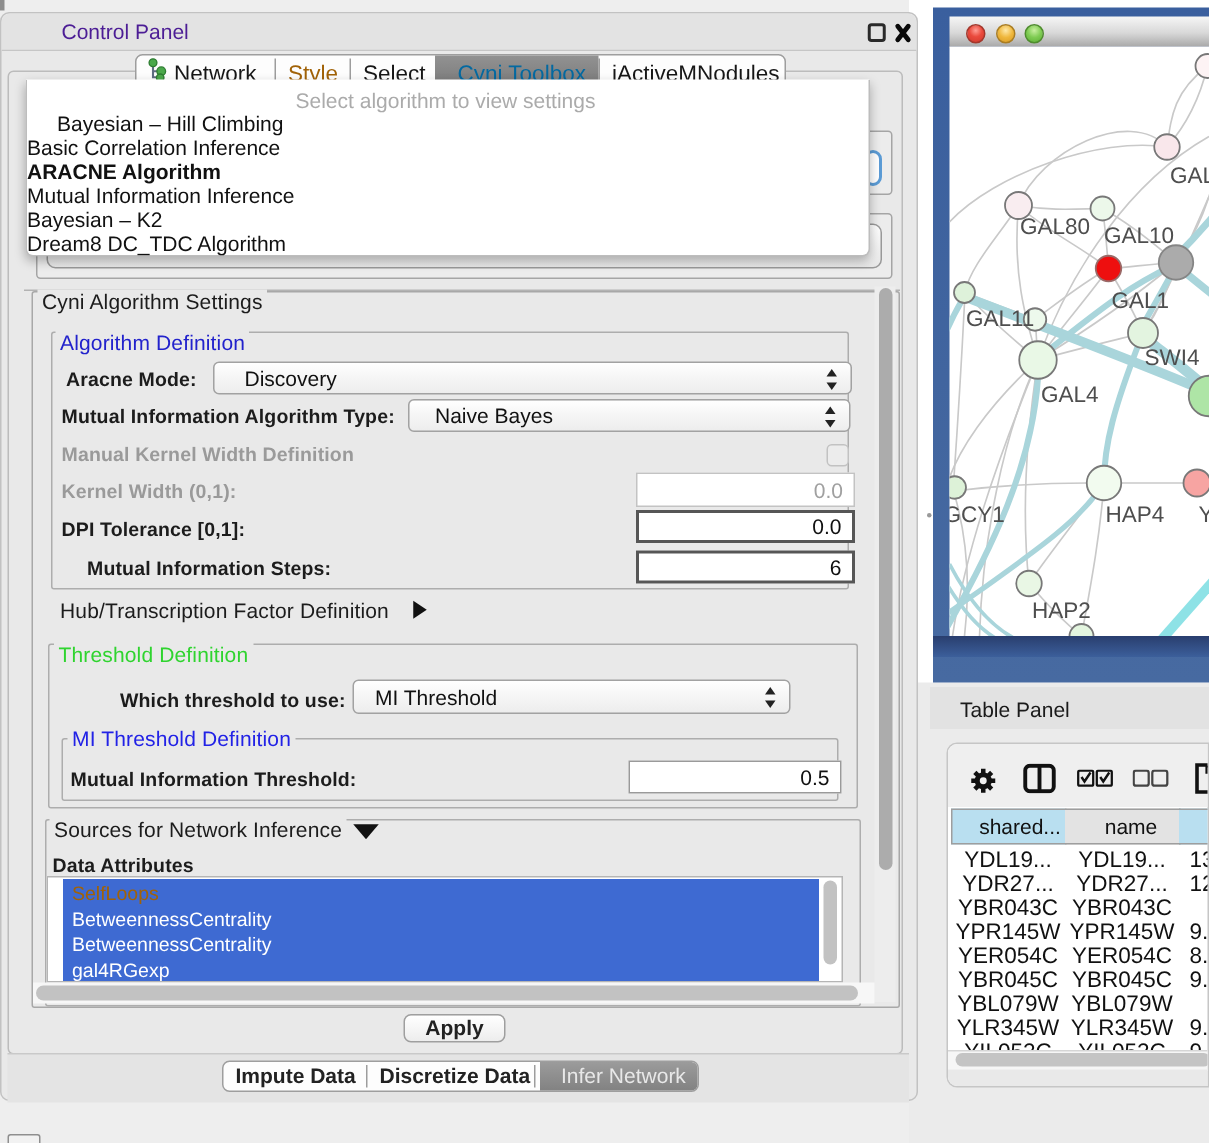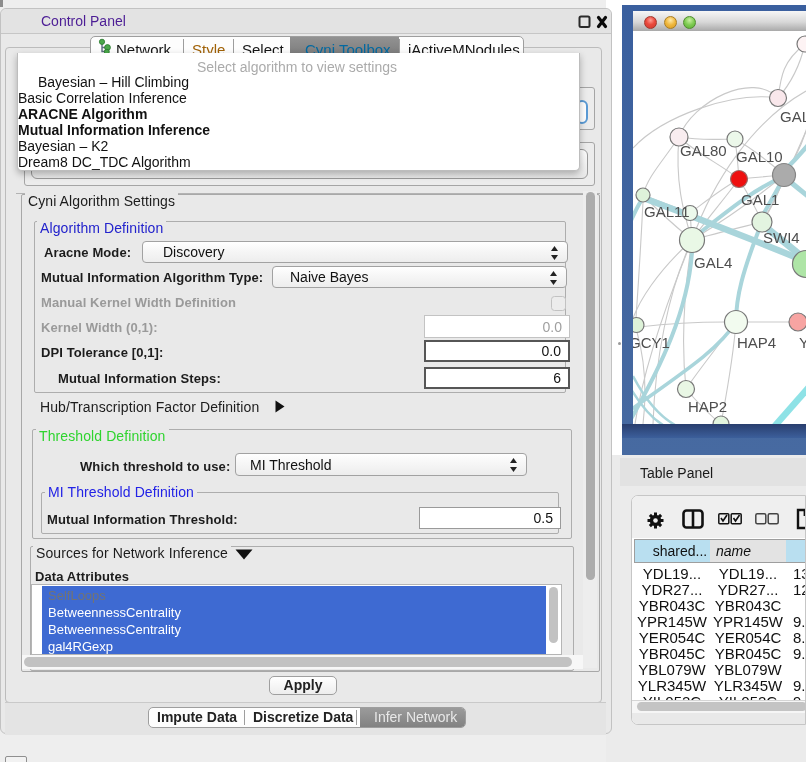--- a/index.html
+++ b/index.html
@@ -132,21 +132,21 @@
 <div class="gbox" style="left:30px;top:546px;width:542px;height:123px;border-color:#adadad;"></div>
 <div class="gtitle" style="left:33px;top:545px;color:#1c1c1c;">Sources for Network Inference</div>
 <svg class="abs" style="left:235px;top:549px;" width="18" height="11" viewBox="0 0 18 11">
     <path d="M0.5 0.5 L17.5 0.5 L9 10.5 Z" fill="#111"></path>
   </svg>
 
 <div class="lbl" style="left:35px;top:569px;">Data Attributes</div>
 
 <div class="abs" style="left:31px;top:584px;width:531px;height:71px;background:#ffffff;border:1px solid #b5b5b5;box-sizing:border-box;"></div>
 <div class="abs" style="left:42px;top:586px;width:504px;height:68px;background:#3e6ad2;"></div>
-<div class="abs" style="left:48px;top:588px;font-size:13px;color:#737373;">SelfLoops</div>
+<div class="abs" style="left:48px;top:588px;font-size:13px;color:#a16207;">SelfLoops</div>
 <div class="abs" style="left:48px;top:605px;font-size:13px;color:#fff;">BetweennessCentrality</div>
 <div class="abs" style="left:48px;top:622px;font-size:13px;color:#fff;">BetweennessCentrality</div>
 <div class="abs" style="left:48px;top:639px;font-size:13px;color:#fff;text-align:center;">gal4RGexp</div>
 <div class="abs" style="left:549px;top:587px;width:9px;height:56px;background:#c2c2c2;border-radius:5px;"></div>
 
 <div class="abs" style="left:22px;top:655px;width:561px;height:14px;background:#f7f7f7;"></div>
 <div class="abs" style="left:24px;top:657px;width:548px;height:10px;background:#c2c2c2;border-radius:5px;"></div>
 
 <div class="abs" style="left:269px;top:676px;width:68px;height:19px;background:linear-gradient(#ffffff,#ededed);border:1px solid #9f9f9f;border-radius:5px;box-sizing:border-box;text-align:center;font-size:14px;font-weight:bold;color:#222;line-height:17px;">Apply</div>
 
@@ -157,21 +157,21 @@
 <div class="abs" style="left:360px;top:708px;width:105px;height:19px;background:linear-gradient(#9b9b9b,#828282);border-radius:0 4px 4px 0;"></div>
 <div class="abs" style="left:157px;top:709px;font-size:14px;font-weight:bold;color:#222;">Impute Data</div>
 <div class="abs" style="left:253px;top:709px;font-size:14px;font-weight:bold;color:#222;">Discretize Data</div>
 <div class="abs" style="left:374px;top:709px;font-size:14px;color:#e8e8e8;">Infer Network</div>
 
 <div class="abs" style="left:17px;top:53px;width:563px;height:118px;background:#ffffff;border:1px solid #bdbdbd;border-radius:0 0 5px 5px;box-shadow:0 3px 7px rgba(0,0,0,0.28);border-top:none;box-sizing:border-box;"></div>
 <div class="abs" style="left:197px;top:59px;font-size:14px;color:#ababab;">Select algorithm to view settings</div>
 <div class="abs" style="left:18px;top:74px;font-size:14px;color:#111;padding-left:20px;">Bayesian – Hill Climbing</div>
 <div class="abs" style="left:18px;top:90px;font-size:14px;color:#111;">Basic Correlation Inference</div>
 <div class="abs" style="left:18px;top:106px;font-size:14px;font-weight:bold;color:#111;">ARACNE Algorithm</div>
-<div class="abs" style="left:18px;top:122px;font-size:14px;color:#111;font-weight:bold;">Mutual Information Inference</div>
+<div class="abs" style="left:18px;top:122px;font-size:14px;color:#111;">Mutual Information Inference</div>
 <div class="abs" style="left:18px;top:138px;font-size:14px;color:#111;">Bayesian – K2</div>
 <div class="abs" style="left:18px;top:154px;font-size:14px;color:#111;">Dream8 DC_TDC Algorithm</div>
 
 <div class="abs" style="left:5px;top:756px;width:20px;height:10px;background:#f2f2f2;border:1.5px solid #8f8f8f;border-radius:2px;"></div>
 
 <div class="abs" style="left:618px;top:342px;width:3px;height:3px;background:#9a9a9a;border-radius:50%;"></div>
 
 <div class="abs" style="left:622px;top:5px;width:184px;height:450px;background:linear-gradient(#3a5f9e,#41659f 55%,#476aa1);"></div>
 <div class="abs" style="left:622px;top:424px;width:184px;height:14px;background:linear-gradient(#293e6e,#3c5f9b);"></div>
 <div class="abs" style="left:633px;top:11px;width:173px;height:20px;background:linear-gradient(#f6f6f6,#d8d8d8 55%,#a9a9a9);border-bottom:1px solid #8a8a8a;"></div>
@@ -296,21 +296,21 @@
   </svg>
   <svg class="abs" style="left:164px;top:12px;" width="14" height="22" viewBox="0 0 14 22">
     <path d="M2 2 L9 2 L13.5 6.5 L13.5 20 L2 20 Z" fill="none" stroke="#111" stroke-width="2.4"></path>
     <path d="M8.5 2.5 L8.5 7 L13 7" fill="none" stroke="#111" stroke-width="1.8"></path>
   </svg>
 
   <div class="abs" style="left:2px;top:43px;width:76.5px;height:24px;background:#b9dff0;border:1px solid #9e9e9e;box-sizing:border-box;"></div>
   <div class="abs" style="left:77.5px;top:43px;width:77.5px;height:24px;background:#e3e3e3;border:1px solid #9e9e9e;border-left:none;box-sizing:border-box;"></div>
   <div class="abs" style="left:154px;top:43px;width:21px;height:24px;background:#b9dff0;border-top:1px solid #9e9e9e;border-bottom:1px solid #9e9e9e;box-sizing:border-box;"></div>
   <div class="abs" style="left:10px;top:47px;width:76px;text-align:center;font-size:14px;color:#111;">shared...</div>
-  <div class="abs" style="left:84px;top:47px;width:76px;font-size:14px;color:#111;font-style:italic;">name</div>
+  <div class="abs" style="left:84px;top:47px;width:76px;text-align:center;font-size:14px;color:#111;">name</div>
 
   <div class="abs" style="left:0;top:68px;width:175px;height:136px;overflow:hidden;font-size:15px;color:#111;">
     <div class="abs" style="left:2px;top:1px;width:76px;text-align:center;">YDL19...</div>
       <div class="abs" style="left:78px;top:1px;width:76px;text-align:center;">YDL19...</div>
       <div class="abs" style="left:161px;top:1px;">13</div>
     <div class="abs" style="left:2px;top:17px;width:76px;text-align:center;">YDR27...</div>
       <div class="abs" style="left:78px;top:17px;width:76px;text-align:center;">YDR27...</div>
       <div class="abs" style="left:161px;top:17px;">12</div>
     <div class="abs" style="left:2px;top:33px;width:76px;text-align:center;">YBR043C</div>
       <div class="abs" style="left:78px;top:33px;width:76px;text-align:center;">YBR043C</div>

